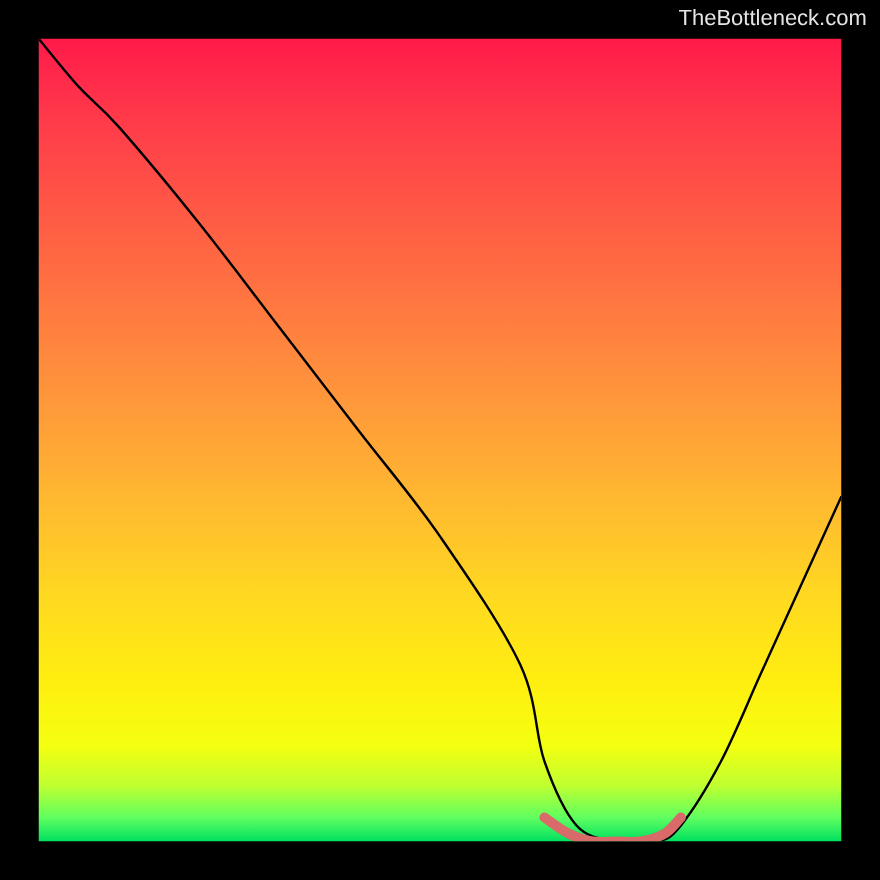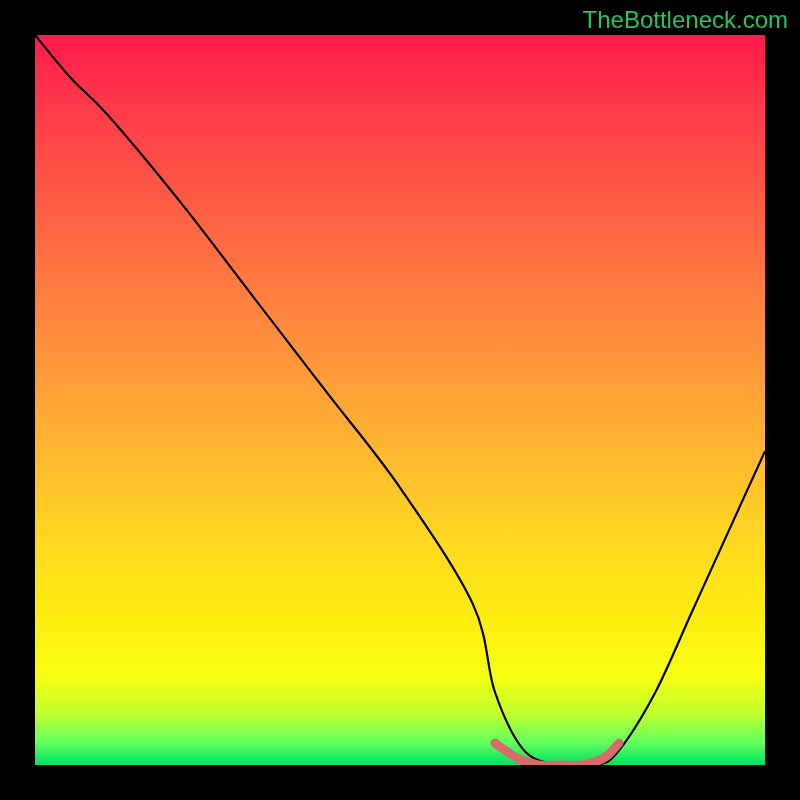--- a/index.html
+++ b/index.html
@@ -8,22 +8,22 @@
     width: 800px;
     height: 800px;
     background: #000;
     font-family: Arial, sans-serif;
     position: relative;
   }
   .watermark {
     position: absolute;
     top: 6px;
     right: 12px;
-    color: #22c55e;
-    font-size: 24px;
+    color: #e5e5e5;
+    font-size: 20px;
     font-weight: 500;
     z-index: 10;
   }
   .plot-area {
     position: absolute;
     left: 35px;
     top: 35px;
     width: 730px;
     height: 730px;
     overflow: hidden;

